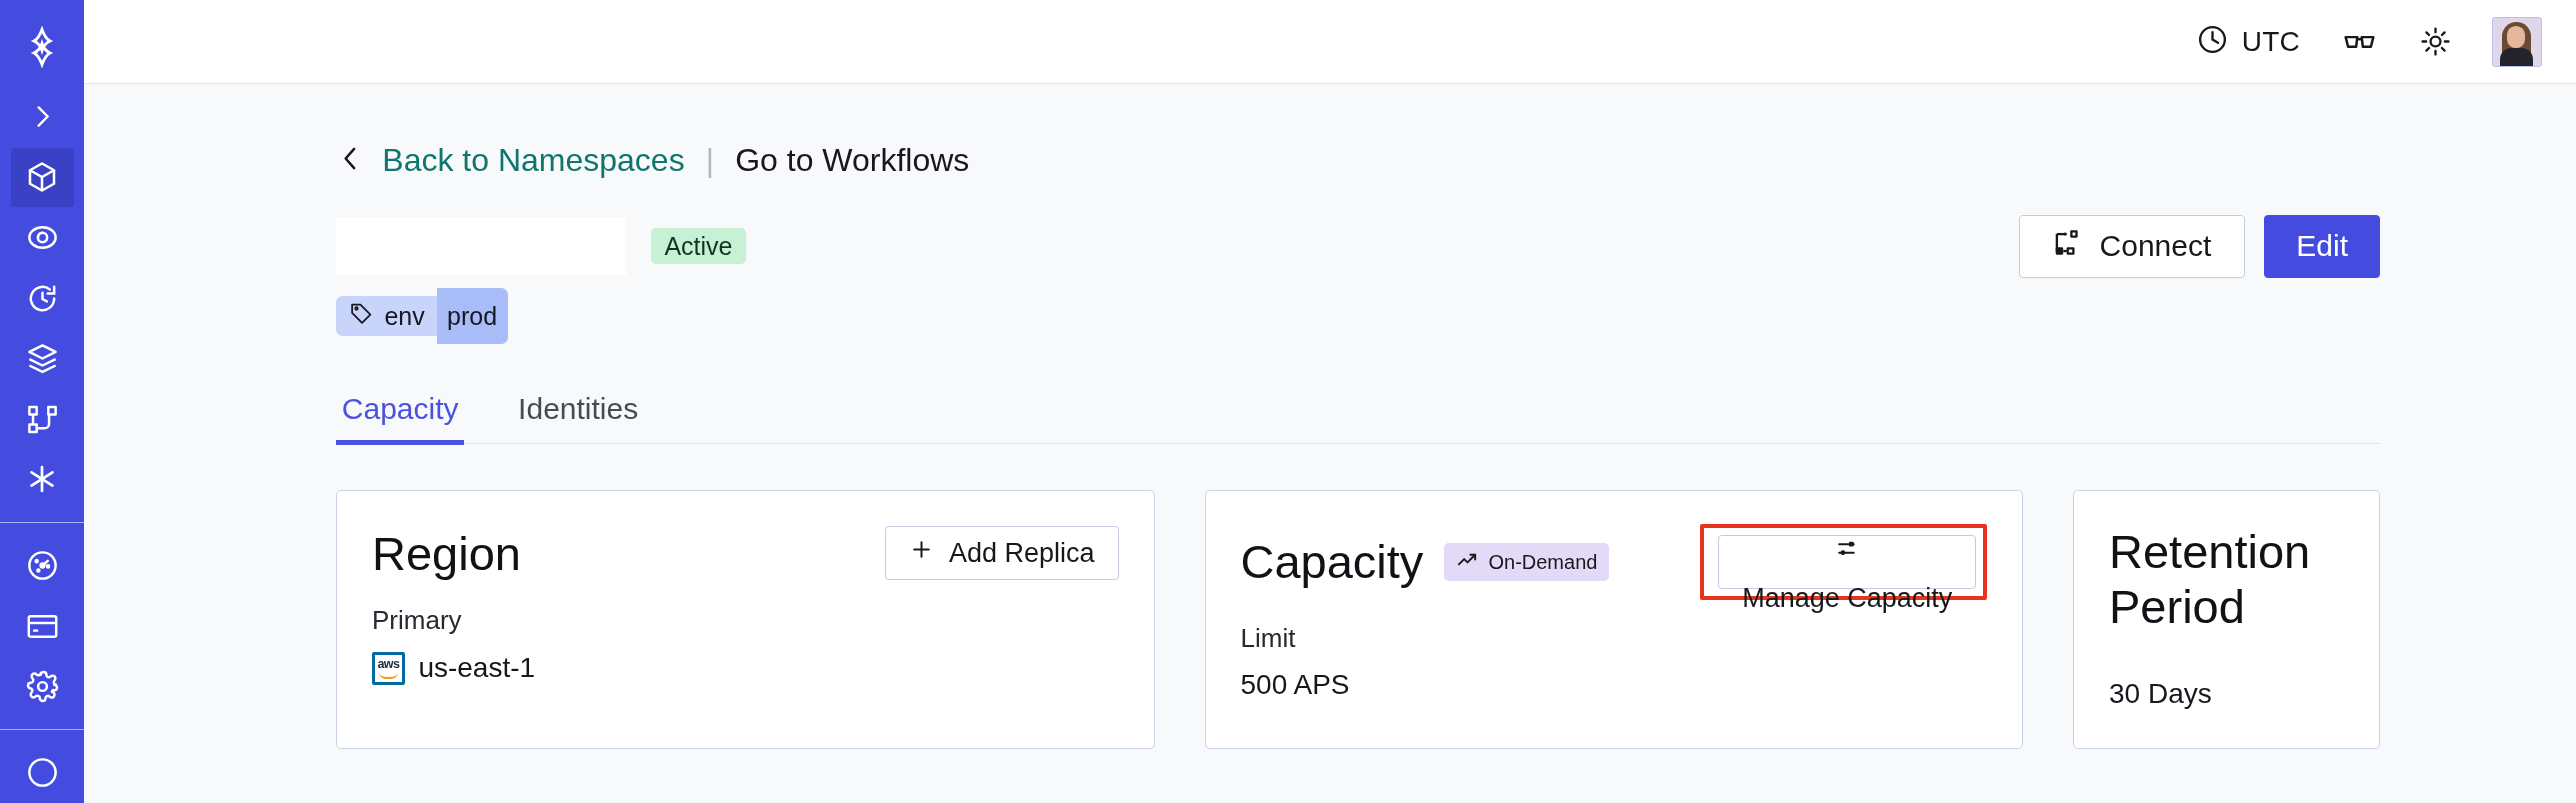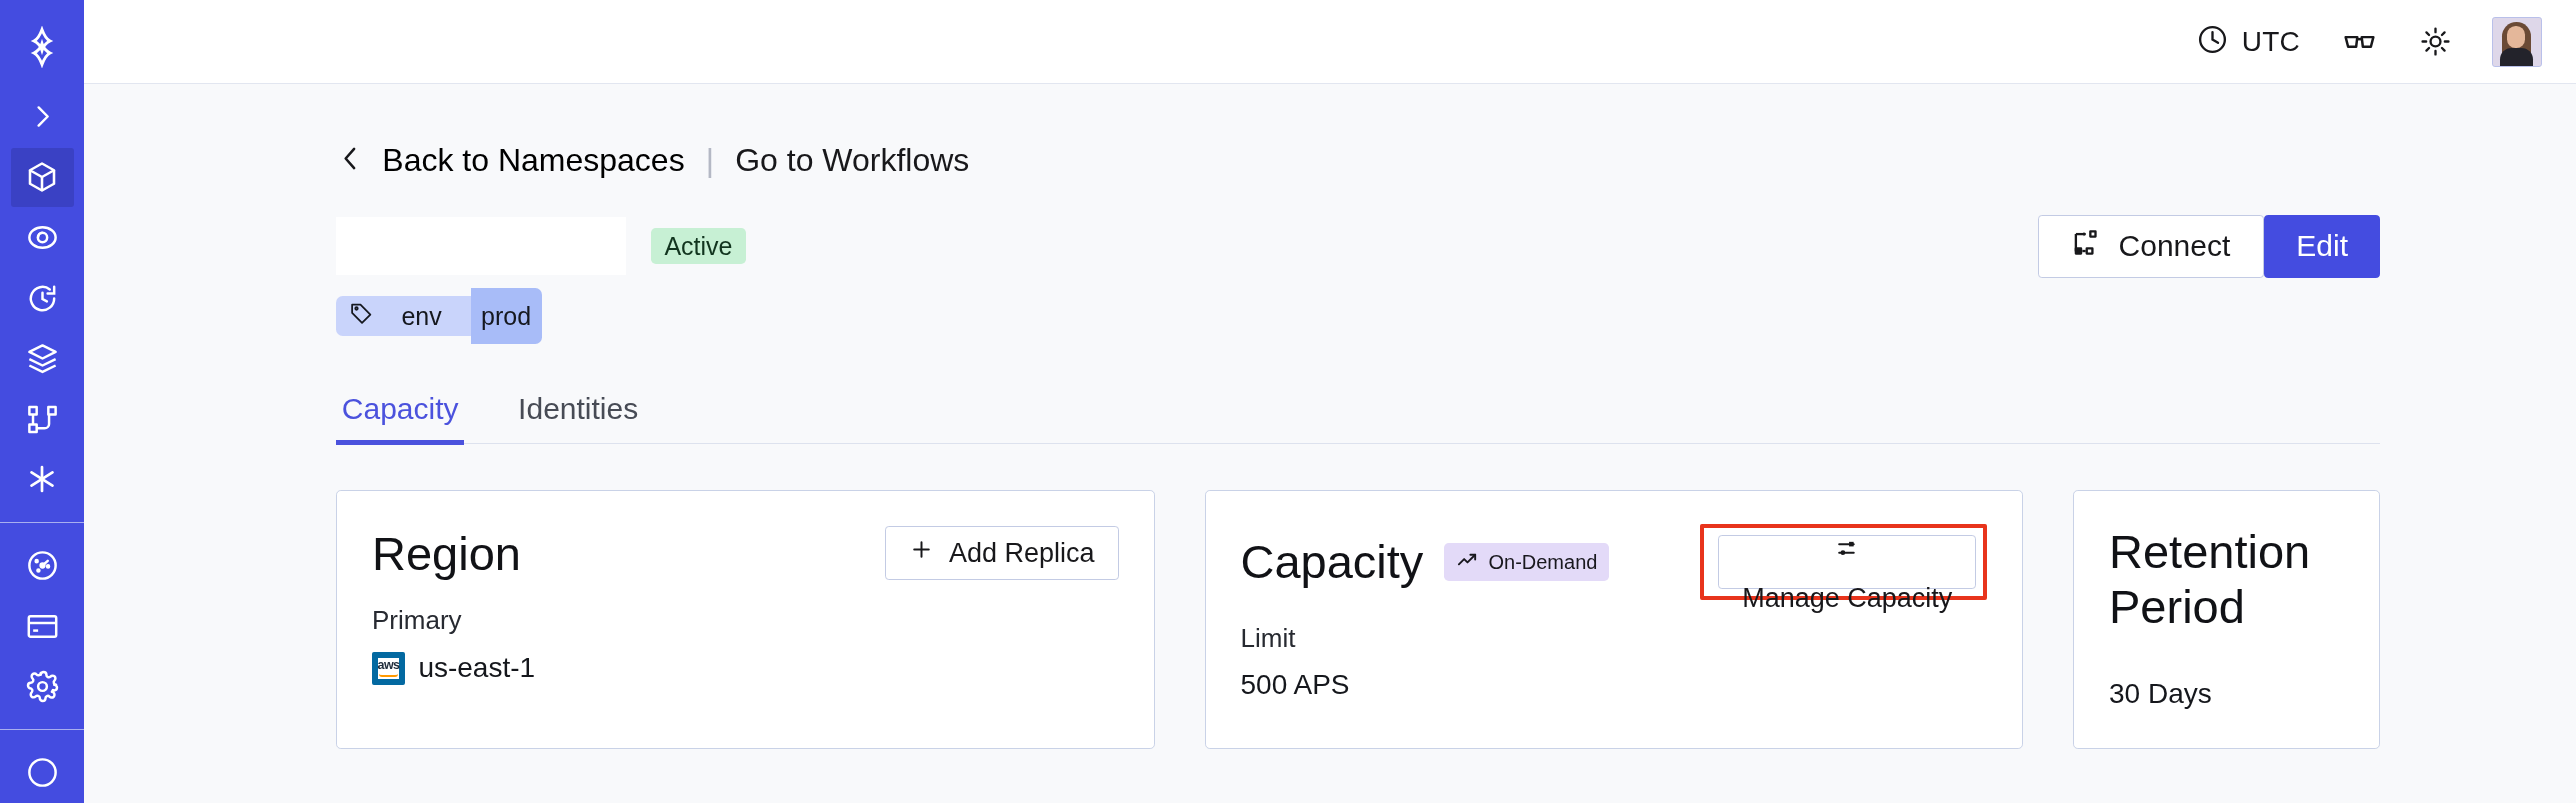--- a/index.html
+++ b/index.html
@@ -69,54 +69,54 @@
   .main {
     flex: 1; background: #f8f9fb; padding: 0 44px 0 44px;
     overflow: hidden;
   }
   .inner { max-width: 2330px; margin: 0 auto; padding-left: 171px; padding-right: 115px; }
 
   .backbar {
     display: flex; align-items: center; gap: 17.3px;
     padding-top: 58px; color: #18181b;
   }
-  .back-txt { font-size: 32px; color: #000000; }
+  .back-txt { font-size: 32px; color: #0f766e; }
   .back-sep { font-size: 32px; color: #b4b8c4; margin: 0 3.8px; }
   .back-link { font-size: 32px; color: #18181b; }
 
   .titlerow {
     display: flex; align-items: center;
     margin-top: 38px; height: 58px;
   }
   .title-redaction {
     width: 290px; height: 58px; background: #ffffff;
   }
   .badge-active {
     background: #c7f0d4; color: #12351f;
     font-size: 25px; padding: 5.8px 13.4px; border-radius: 4.8px;
     margin-left: 25px; line-height: 1;
   }
-  .head-actions { margin-left: auto; display: flex; align-items: center; gap: 0; }
+  .head-actions { margin-left: auto; display: flex; align-items: center; gap: 19px; }
   .btn {
     display: inline-flex; align-items: center; justify-content: center;
     gap: 15.3px; font-size: 30px; cursor: pointer;
     font-family: "Liberation Sans", sans-serif;
   }
   .btn-connect {
     background: #ffffff; border: 1.9px solid #c3cbe4; color: #18181b;
     padding: 0 33px; height: 63px; border-radius: 3.8px;
   }
   .btn-edit {
     background: #444ce0; border: 1.9px solid #444ce0; color: #ffffff;
     padding: 0 31px; height: 63px; border-radius: 3.8px;
   }
 
   .tagrow { margin-top: 21px; display: flex; }
   .tag {
-    display: inline-flex; align-items: center; gap: 27px;
+    display: inline-flex; align-items: center; gap: 10px;
     background: #c9d4fb; border-radius: 6.7px;
     height: 40px; padding: 0 0 0 13.4px; font-size: 25px; color: #15181f;
   }
   .tag-val {
     background: #a8bcf8; padding: 0 10.5px; height: 56px;
     display: flex; align-items: center; border-radius: 0 6.7px 6.7px 0;
     margin-left: 1.9px;
   }
 
   .tabs {
@@ -155,21 +155,21 @@
     background: #ffffff; border: 1.9px solid #c3cbe4; color: #18181b;
     font-size: 27px; height: 54px; padding: 0 23px; border-radius: 3.8px;
     cursor: pointer; font-family: "Liberation Sans", sans-serif;
   }
   .hl-wrap { margin-left: auto; border: 4.8px solid #e8341c; padding: 6.7px; border-radius: 1.9px; }
   .hl-wrap .card-btn { margin-left: 8px; flex-direction: column; }
   .card-sub { font-size: 26px; color: #272a31; margin-top: 23px; }
   .card-val { font-size: 28px; color: #15171c; margin-top: 15.3px; display: flex; align-items: center; gap: 13.4px; }
   .retention-val { margin-top: 44px; }
   .aws-logo {
-    width: 33px; height: 33px; border: 6px solid #0369a1; border-radius: 1.9px;
+    width: 33px; height: 33px; border: 3px solid #0369a1; border-radius: 1.9px;
     background: #ffffff; display: flex; flex-direction: column;
     align-items: center; justify-content: center; padding: 1.9px 0;
   }
   .aws-txt { font-size: 12.5px; font-weight: bold; color: #232f3e; line-height: 1; letter-spacing: -0.5px; }
   .aws-smile {
     width: 19px; height: 6.7px; border-bottom: 2.9px solid #ff9900;
     border-radius: 0 0 11.5px 11.5px; margin-top: 1.9px;
   }
 </style>
 </head>

